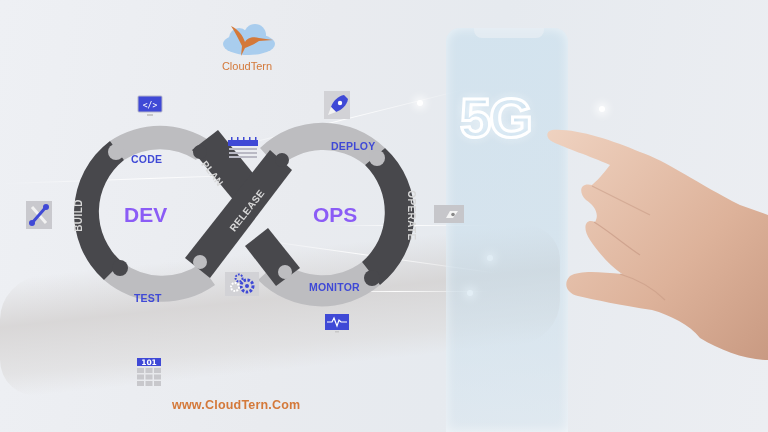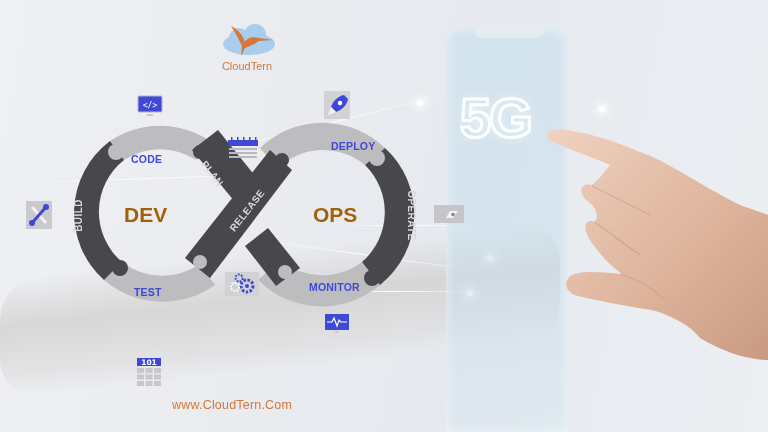--- a/index.html
+++ b/index.html
@@ -12,24 +12,24 @@
   .streak { position:absolute; height:1px; background:linear-gradient(90deg, rgba(255,255,255,0), rgba(255,255,255,0.95), rgba(255,255,255,0)); }
   .spark { position:absolute; width:6px; height:6px; border-radius:50%; background:#fff; box-shadow:0 0 8px 3px rgba(255,255,255,0.9); }
 
   .logo { position:absolute; left:212px; top:22px; width:70px; text-align:center; }
   .logo svg { display:block; margin:0 auto; }
   .logo-text { color:#d4793a; font-weight:normal; font-size:11px; margin-top:2px; }
 
   .diagram { position:absolute; left:0; top:0; }
   .seg-label { position:absolute; color:#3f49d6; font-weight:bold; font-size:10.5px; letter-spacing:0.2px; }
   .seg-label-white { position:absolute; color:#d8d8d8; font-weight:bold; font-size:10px; letter-spacing:0.4px; white-space:nowrap; }
-  .big-label { position:absolute; color:#a16207; font-weight:bold; font-size:21px; }
+  .big-label { position:absolute; color:#8b5cf6; font-weight:bold; font-size:21px; }
 
   .icon-box { position:absolute; display:flex; align-items:center; justify-content:center; }
-  .url { position:absolute; left:172px; top:398px; color:#d4793a; font-size:12.5px; font-weight:normal; letter-spacing:0.2px; }
+  .url { position:absolute; left:172px; top:398px; color:#d4793a; font-size:12.5px; font-weight:bold; letter-spacing:0.2px; }
 
   .phone { position:absolute; left:446px; top:28px; width:122px; height:404px; border-radius:14px 14px 0 0;
            background:linear-gradient(180deg, rgba(205,225,238,0.75), rgba(200,222,236,0.55) 60%, rgba(215,230,240,0.5));
            box-shadow: inset 0 0 12px rgba(255,255,255,0.6); }
   .notch { position:absolute; left:474px; top:28px; width:70px; height:10px; border-radius:0 0 8px 8px; background:rgba(232,238,244,0.7); }
   .fiveg { position:absolute; left:460px; top:85px; font-size:56px; font-weight:bold; letter-spacing:-2px;
            color:transparent; -webkit-text-stroke:3px #ffffff; text-shadow:0 0 10px rgba(255,255,255,0.9), 0 0 4px rgba(170,205,230,0.9); }
   .hand { position:absolute; left:0; top:0; }
 </style>
 </head>
@@ -98,21 +98,21 @@
   <circle cx="200" cy="262" r="7" fill="#bdbdc0"></circle>
   <circle cx="282" cy="160" r="7" fill="#48484c"></circle>
   <circle cx="377" cy="158" r="8" fill="#bdbdc0"></circle>
   <circle cx="372" cy="278" r="8" fill="#48484c"></circle>
   <circle cx="285" cy="272" r="7" fill="#bdbdc0"></circle>
 </svg>
 
 <div class="seg-label" style="left:131px;top:140px;margin-top:13px;">CODE</div>
 <div class="seg-label-white" style="left:198px;top:168px;transform:rotate(52deg);">PLAN</div>
 <div class="seg-label-white" style="left:62px;top:210px;transform:rotate(-90deg);">BUILD</div>
-<div class="seg-label" style="left:134px;top:286px;">TEST</div>
+<div class="seg-label" style="left:134px;top:292px;">TEST</div>
 <div class="seg-label-white" style="left:222px;top:205px;transform:rotate(-52deg);">RELEASE</div>
 <div class="seg-label" style="left:331px;top:140px;">DEPLOY</div>
 <div class="seg-label-white" style="left:386px;top:210px;transform:rotate(90deg);">OPERATE</div>
 <div class="seg-label" style="left:309px;top:281px;text-align:right;">MONITOR</div>
 
 <div class="big-label" style="left:124px;top:203px;">DEV</div>
 <div class="big-label" style="left:313px;top:203px;">OPS</div>
 
 <div class="icon-box" style="left:136px;top:95px;width:28px;height:24px;">
   <svg width="28" height="24">

